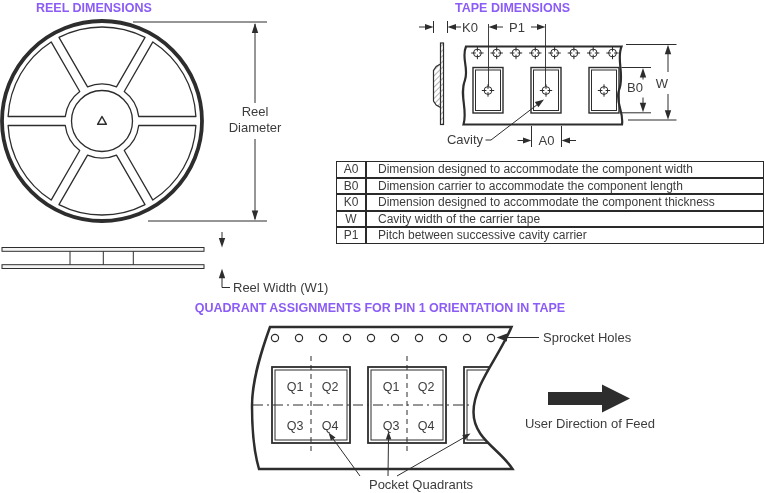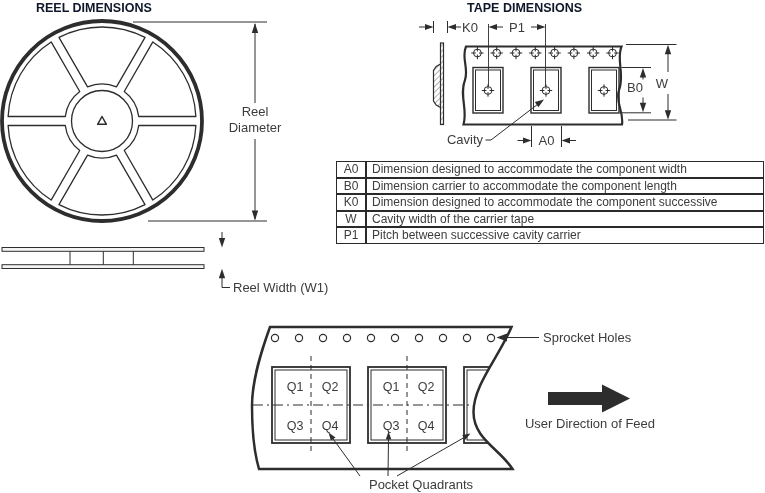--- a/index.html
+++ b/index.html
@@ -1,43 +1,44 @@
 <!DOCTYPE html>
 <html><head>
 <meta charset="utf-8">
 <style>
   html,body{margin:0;padding:0;background:#ffffff;}
   .canvas{
     position:relative;width:765px;height:493px;background:#fff;overflow:hidden;
     font-family:"Liberation Sans", sans-serif;color:#3c3c3c;
   }
   .fig-title{
-    position:absolute;font-weight:bold;font-size:12.5px;color:#0f172a;white-space:nowrap;
+    position:absolute;font-weight:bold;font-size:12.5px;color:#8b5cf6;white-space:nowrap;
   }
   svg{position:absolute;left:0;top:0;}
   .dim-table{
     position:absolute;left:336px;top:161px;width:428px;
     border-collapse:separate;border-spacing:0;
     font-size:12px;color:#3c3c3c;table-layout:fixed;
   }
   .dim-table td{
-    border:1.6px solid #2a2a2a;line-height:14.5px;padding:0 5px;
+    border:1.6px solid #2a2a2a;line-height:14.5px;padding:0 11px;
     white-space:nowrap;overflow:hidden;background:#fff;
   }
   .dim-table td.sym{width:26px;text-align:center;padding:0 1px;}
   text{font-family:"Liberation Sans", sans-serif;font-size:13px;fill:#3c3c3c;}
   .qtxt{font-size:12.5px;}
 </style>
 </head>
 <body>
 
 <div class="canvas">
 
   <div class="fig-title" style="left:36px;top:1px;">REEL DIMENSIONS</div>
-  <div class="fig-title" style="left:467px;top:1px;">TAPE DIMENSIONS</div>
+  <div class="fig-title" style="left:455px;top:1px;">TAPE DIMENSIONS</div>
+  <div class="fig-title" style="left:100px;top:301px;width:560px;text-align:center;">QUADRANT ASSIGNMENTS FOR PIN 1 ORIENTATION IN TAPE</div>
 
   <svg width="765" height="493" viewBox="0 0 765 493">
     <defs>
       <g id="xh" stroke="#2d2d2d" stroke-width="1" fill="none">
         <circle r="3.9"></circle>
         <line x1="-6.2" y1="0" x2="-1.6" y2="0"></line>
         <line x1="1.6" y1="0" x2="6.2" y2="0"></line>
         <line x1="0" y1="-6.2" x2="0" y2="-1.6"></line>
         <line x1="0" y1="1.6" x2="0" y2="6.2"></line>
       </g>
@@ -244,21 +245,21 @@
       <tr>
         <td class="sym">A0</td>
         <td>Dimension designed to accommodate the component width</td>
       </tr>
       <tr>
         <td class="sym">B0</td>
         <td>Dimension carrier to accommodate the component length</td>
       </tr>
       <tr>
         <td class="sym">K0</td>
-        <td>Dimension designed to accommodate the component successive</td>
+        <td>Dimension designed to accommodate the component thickness</td>
       </tr>
       <tr>
         <td class="sym">W</td>
         <td>Cavity width of the carrier tape</td>
       </tr>
       <tr>
         <td class="sym">P1</td>
         <td>Pitch between successive cavity carrier</td>
       </tr>
     </tbody>

